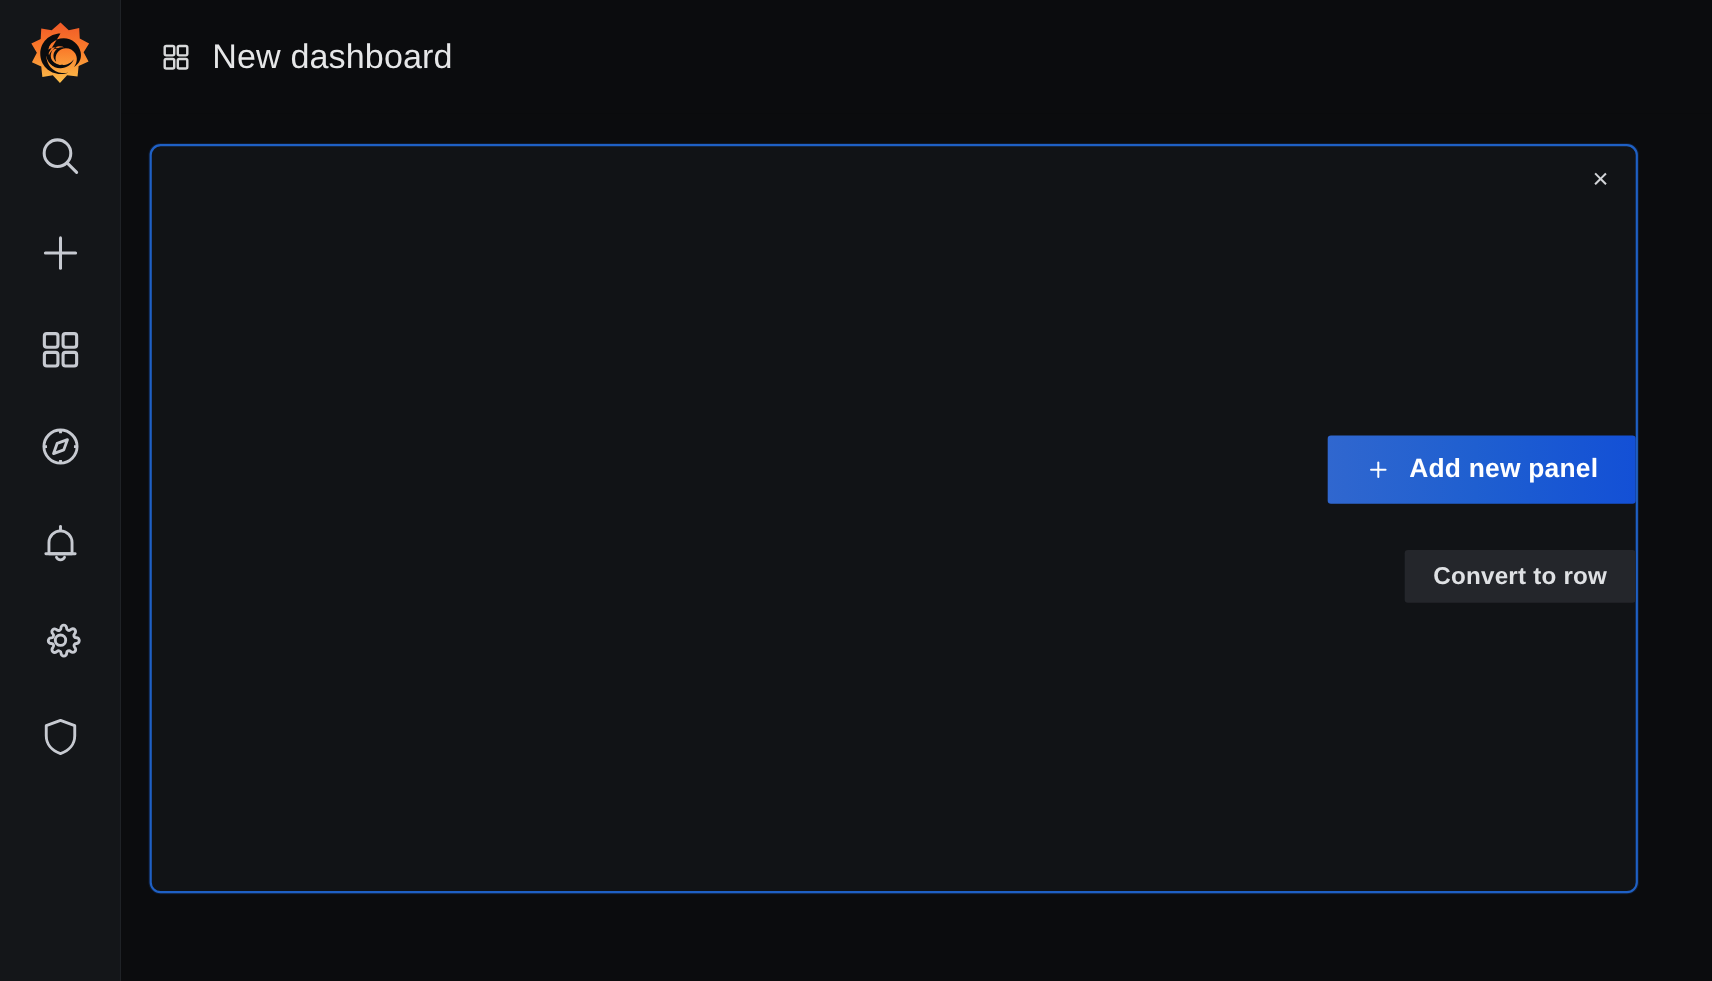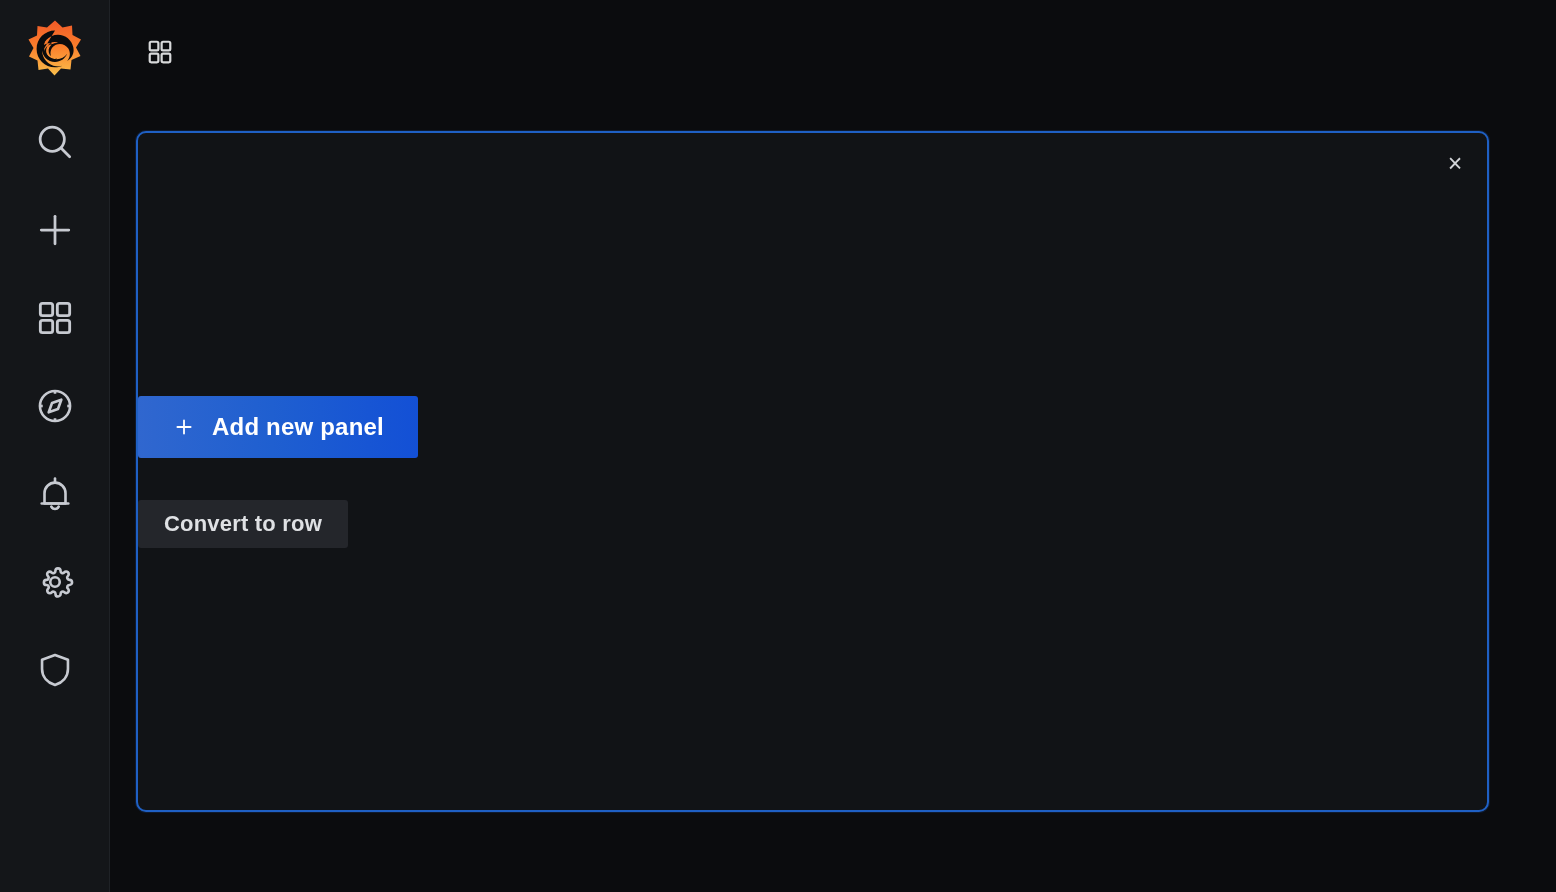--- a/index.html
+++ b/index.html
@@ -117,21 +117,21 @@
     font-family: "Liberation Sans", sans-serif;
   }
 
   .panel-body {
     position: absolute;
     left: 0; top: 0;
     width: 100%;
     height: 100%;
     display: flex;
     flex-direction: column;
-    align-items: flex-start;
+    align-items: flex-end;
     justify-content: center;
   }
 
   .btn-primary {
     display: inline-flex;
     align-items: center;
     justify-content: center;
     gap: 16px;
     height: 62px;
     padding: 0 34px;
@@ -271,20 +271,21 @@
 
   <header id="header">
     <span class="dash-icon">
       <svg width="28" height="28" viewBox="0 0 24 24" fill="none" stroke="currentColor" stroke-width="1.9">
         <rect x="3.2" y="3.2" width="7.4" height="7.4" rx="1.2"></rect>
         <rect x="13.4" y="3.2" width="7.4" height="7.4" rx="1.2"></rect>
         <rect x="3.2" y="13.4" width="7.4" height="7.4" rx="1.2"></rect>
         <rect x="13.4" y="13.4" width="7.4" height="7.4" rx="1.2"></rect>
       </svg>
     </span>
+    <h1 class="dash-title">New dashboard</h1>
   </header>
 
   <section id="panel">
 
     <button class="panel-close">×</button>
 
     <div class="panel-body">
 
       <button class="btn-primary">
         <span class="plus-ico">

